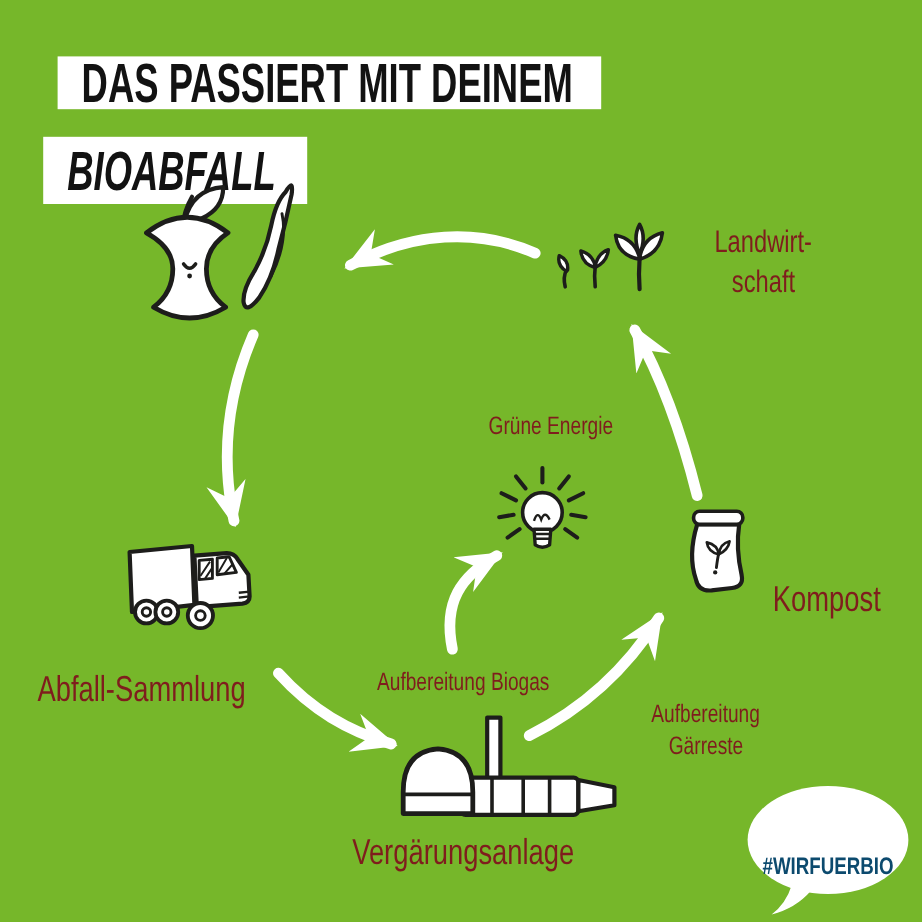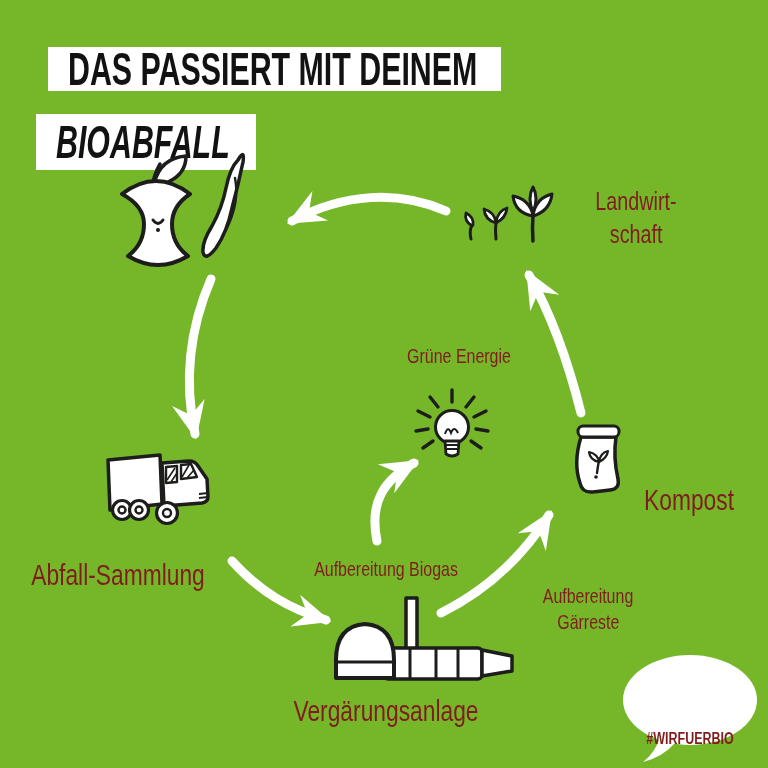--- a/index.html
+++ b/index.html
@@ -30,22 +30,22 @@
     text-align:center;transform:translateX(-50%);white-space:nowrap;
   }
   .lbl .cond{display:inline-block;transform:scaleX(0.76);transform-origin:center;}
   .lbl .line{display:block;}
   .lbl .line .cond{transform:scaleX(0.76);}
   .lbl-big{font-size:30px;}
   .lbl-mid{font-size:26px;}
   .lbl-small{font-size:21px;}
   
   .badge-text{
-    position:absolute;z-index:3;color:#7f1d1d;font-weight:800;font-size:16px;
-    left:690px;top:730px;transform:translateX(-50%);white-space:nowrap;
+    position:absolute;z-index:3;color:#0c4a6e;font-weight:800;font-size:20px;
+    left:690px;top:711px;transform:translateX(-50%);white-space:nowrap;
   }
   .badge-text .cond{display:inline-block;transform:scaleX(0.78);transform-origin:center;}
 </style>
 </head>
 <body>
 
 <div class="stage-canvas">
 
   <div class="title-box title-box-1">
     <span class="title-text">DAS PASSIERT MIT DEINEM</span>

